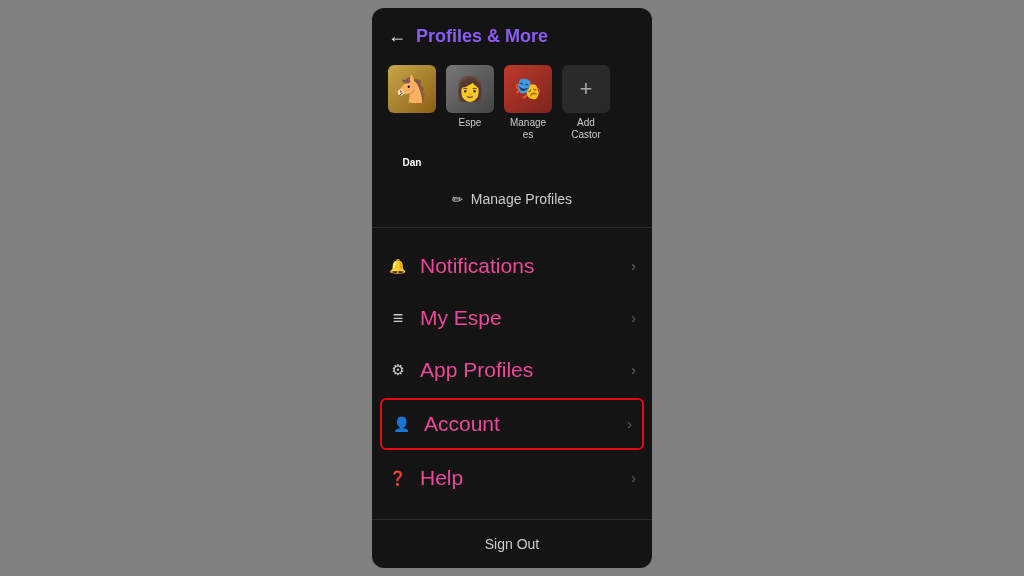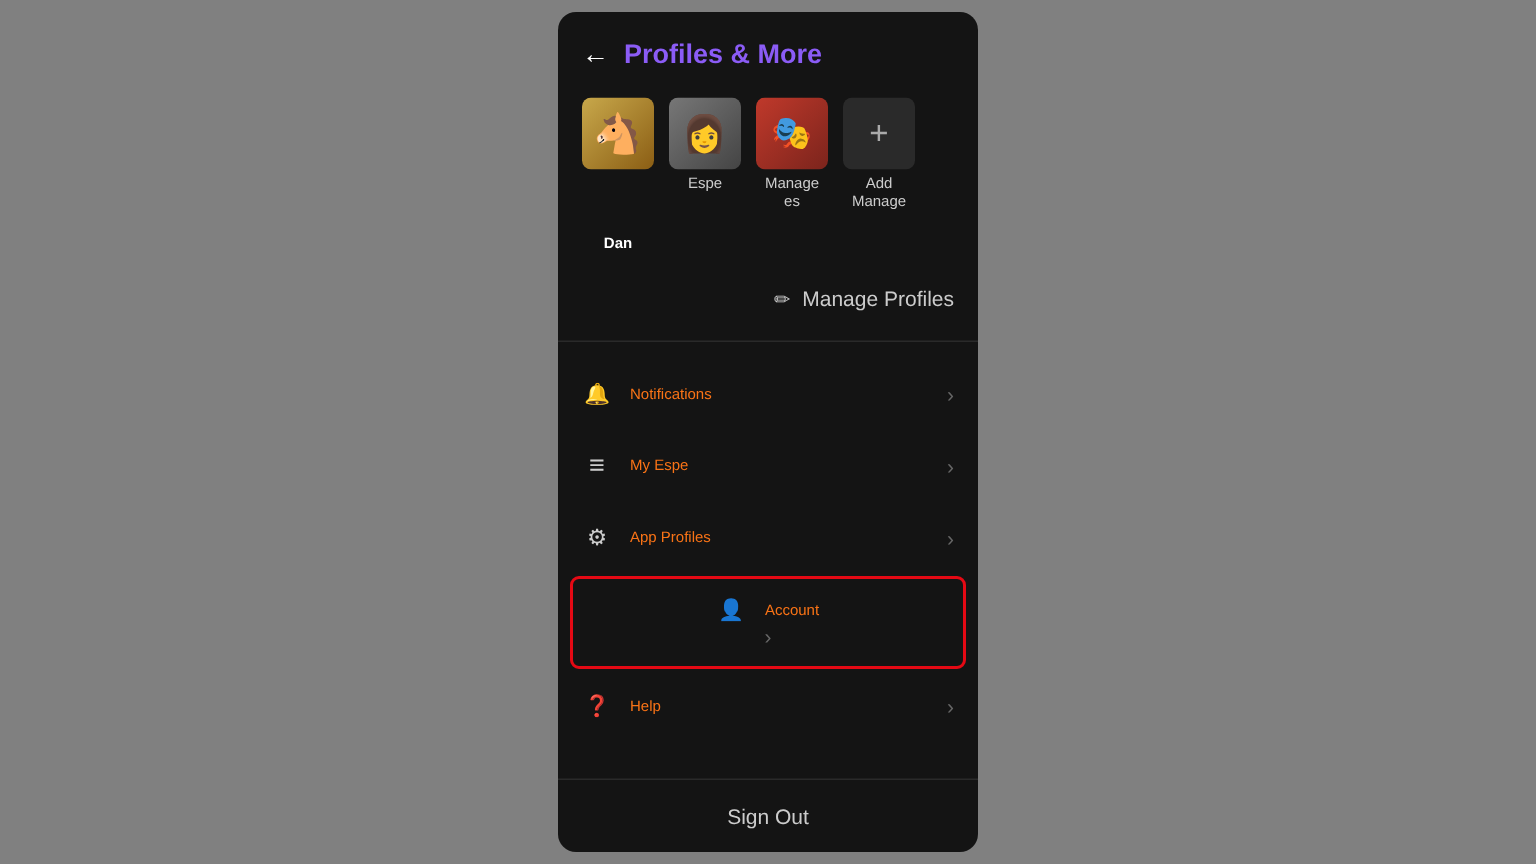--- a/index.html
+++ b/index.html
@@ -75,21 +75,21 @@
       font-weight: 900;
       letter-spacing: -0.5px;
     }
     .plus-icon {
       color: #aaa;
       font-size: 22px;
     }
     .manage-profiles {
       display: flex;
       align-items: center;
-      justify-content: flex-end;
+      justify-content: center;
       gap: 8px;
       padding: 10px 16px 16px;
       cursor: pointer;
     }
     .manage-profiles-icon {
       color: #ccc;
       font-size: 14px;
     }
     .manage-profiles-label {
       color: #ccc;
@@ -109,36 +109,35 @@
       align-items: center;
       justify-content: space-between;
       padding: 14px 16px;
       cursor: pointer;
     }
     .menu-item.highlighted {
       border: 2px solid #e50914;
       border-radius: 6px;
       margin: 2px 8px;
       padding: 12px 10px;
-      flex-direction: column;
     }
     .menu-item-left {
       display: flex;
       align-items: center;
       gap: 12px;
     }
     .menu-item-icon {
       color: #ccc;
       font-size: 16px;
       width: 20px;
       text-align: center;
     }
     .menu-item-label {
-      color: #f97316;
-      font-size: 10px;
+      color: #ec4899;
+      font-size: 21px;
       font-weight: 500;
     }
     .menu-chevron {
       color: #666;
       font-size: 14px;
     }
     .sign-out-section {
       display: flex;
       align-items: flex-start;
       justify-content: center;
@@ -237,21 +236,21 @@
     </div>
 
 
     <div class="profile-item">
       <div class="profile-avatar">
         <div class="avatar-add">
           <span class="plus-icon">+</span>
         </div>
       </div>
       <span class="profile-label" style="white-space:pre-line">Add
-Manage</span>
+Castor</span>
     </div>
   </div>
 
   <div class="manage-profiles">
     <span class="manage-profiles-icon icon-pencil"></span>
     <span class="manage-profiles-label">Manage Profiles</span>
   </div>
 
   <div class="divider"></div>
 

